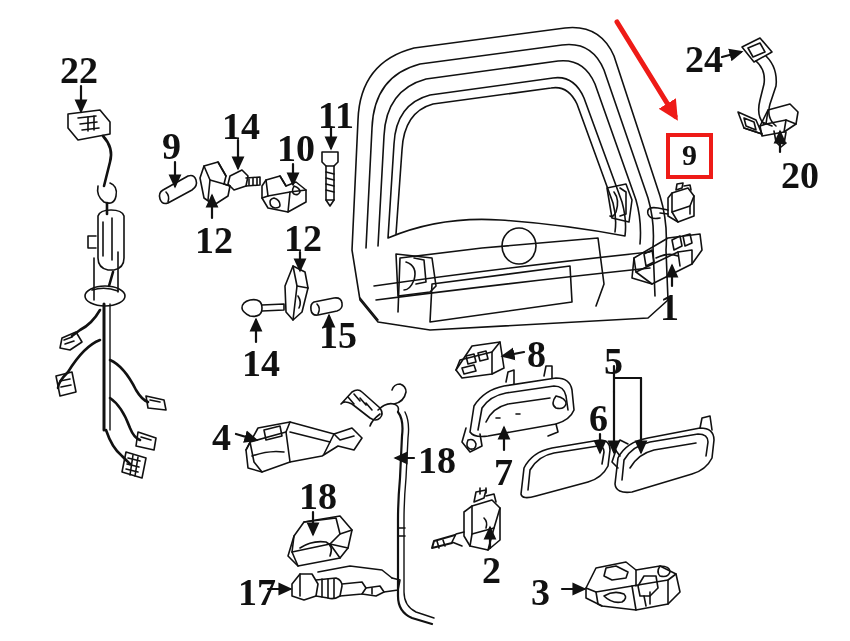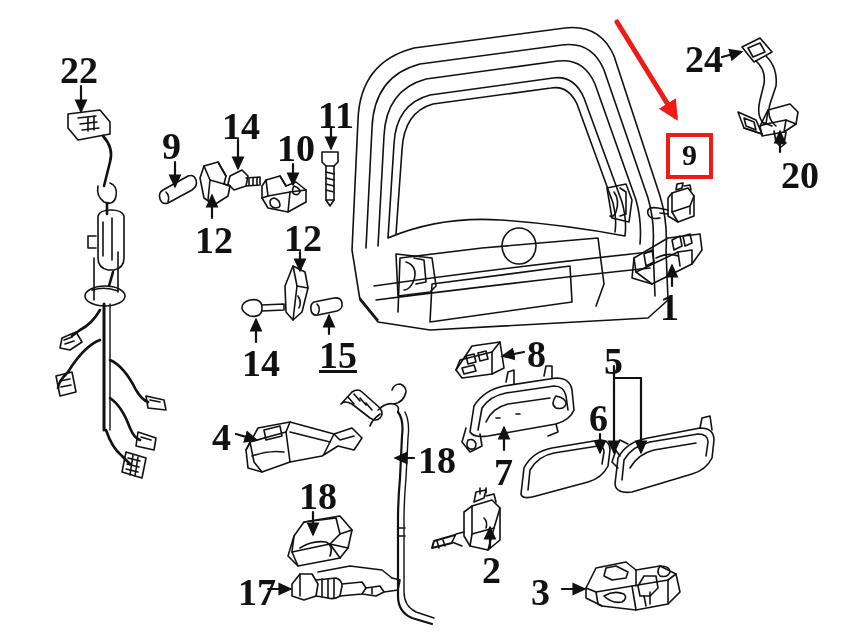--- a/index.html
+++ b/index.html
@@ -400,21 +400,21 @@
   </svg>
 
   <div class="callout-label" style="left:60px;  top:55px;">22</div>
   <div class="callout-label" style="left:162px; top:131px;">9</div>
   <div class="callout-label" style="left:222px; top:111px;">14</div>
   <div class="callout-label" style="left:277px; top:133px;">10</div>
   <div class="callout-label" style="left:318px; top:100px;">11</div>
   <div class="callout-label" style="left:195px; top:225px;">12</div>
   <div class="callout-label" style="left:284px; top:223px;">12</div>
   <div class="callout-label" style="left:242px; top:348px;">14</div>
-  <div class="callout-label" style="left:319px; top:340px;text-decoration:underline;">15</div>
+  <div class="callout-label" style="left:319px; top:320px;">15</div>
   <div class="callout-label" style="left:685px; top:44px;">24</div>
   <div class="callout-label" style="left:765px; top:160px;margin-left:16px;">20</div>
   <div class="callout-label highlighted" style="left:666px; top:133px;">9</div>
   <div class="callout-label" style="left:660px; top:292px;">1</div>
   <div class="callout-label" style="left:527px; top:339px;">8</div>
   <div class="callout-label" style="left:494px; top:457px;">7</div>
   <div class="callout-label" style="left:604px; top:346px;">5</div>
   <div class="callout-label" style="left:589px; top:403px;">6</div>
   <div class="callout-label" style="left:212px; top:422px;">4</div>
   <div class="callout-label" style="left:418px; top:445px;text-align:right;">18</div>

